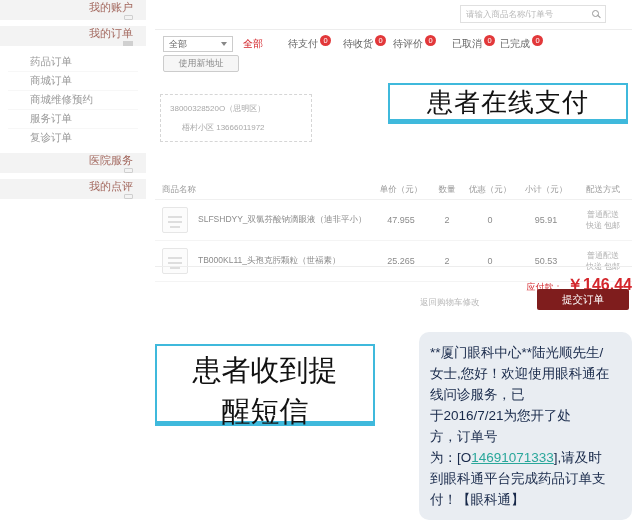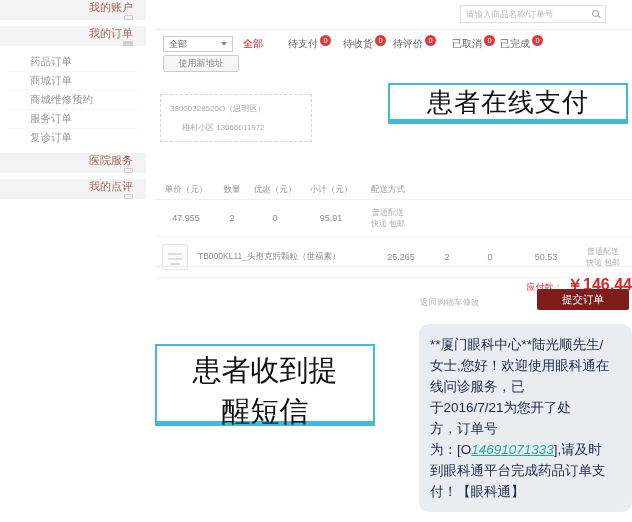--- a/index.html
+++ b/index.html
@@ -87,24 +87,24 @@
   .summary { position:absolute; left:155px; top:266px; width:477px; border-top:1px solid #ededed;
     text-align:right; padding-top:8px; }
   .sum-label { font-size:9px; color:#d4262c;padding-left:26px; }
   .sum-amt { font-size:16px; font-weight:bold; color:#d4262c; }
   .back-cart { position:absolute; left:420px; top:297px; font-size:8.5px; color:#b9b9b9; cursor:pointer; }
   .submit-btn { position:absolute; left:537px; top:289px; width:92px; height:21px;
     background:#7f1d1d; color:#fff; font-size:10.5px; border:none; border-radius:2px;
     display:flex; align-items:center; justify-content:center; cursor:pointer; font-family:inherit; }
 
   
-  .sms { position:absolute; left:419px; top:324px; width:213px; height:188px;
+  .sms { position:absolute; left:419px; top:332px; width:213px; height:188px;
     background:#e9edf2; border-radius:10px; padding:10px 11px; font-size:13.5px;
     line-height:21px; color:#18294a; white-space:pre-wrap; }
-  .sms-link { color:#2aa79b; text-decoration:underline; cursor:pointer;font-style:italic; }
+  .sms-link { color:#2aa79b; text-decoration:underline; cursor:pointer; }
 </style>
 </head>
 <body>
 
 <div class="page">
 
   <nav class="sidebar">
     <div class="side-group">
       <span>我的账户</span>
       <span class="sq-icon"></span>
@@ -173,28 +173,33 @@
   <div class="addr-title">选择收货地址</div>
   <div class="addr-card">
     <div class="addr-l1">38000328520O（思明区）</div>
     <div class="addr-l2">梧村小区 13666011972</div>
   </div>
 
   <div class="anno anno-pay">患者在线支付</div>
 
   <div class="table">
     <div class="trow thead">
+      <span class="c-name">商品名称</span>
       <span class="c-price">单价（元）</span>
       <span class="c-qty">数量</span>
       <span class="c-disc">优惠（元）</span>
       <span class="c-sub">小计（元）</span>
       <span class="c-ship">配送方式</span>
     </div>
 
     <div class="trow prod-row">
+      <span class="c-name">
+        <span class="thumb"></span>
+        <span class="pname">SLFSHDYY_双氯芬酸钠滴眼液（迪非平小）</span>
+      </span>
       <span class="c-price">47.955</span>
       <span class="c-qty">2</span>
       <span class="c-disc">0</span>
       <span class="c-sub">95.91</span>
       <span class="c-ship ship-lines">
         <span>普通配送</span><br>
         <span>快递 包邮</span>
       </span>
     </div>
 

